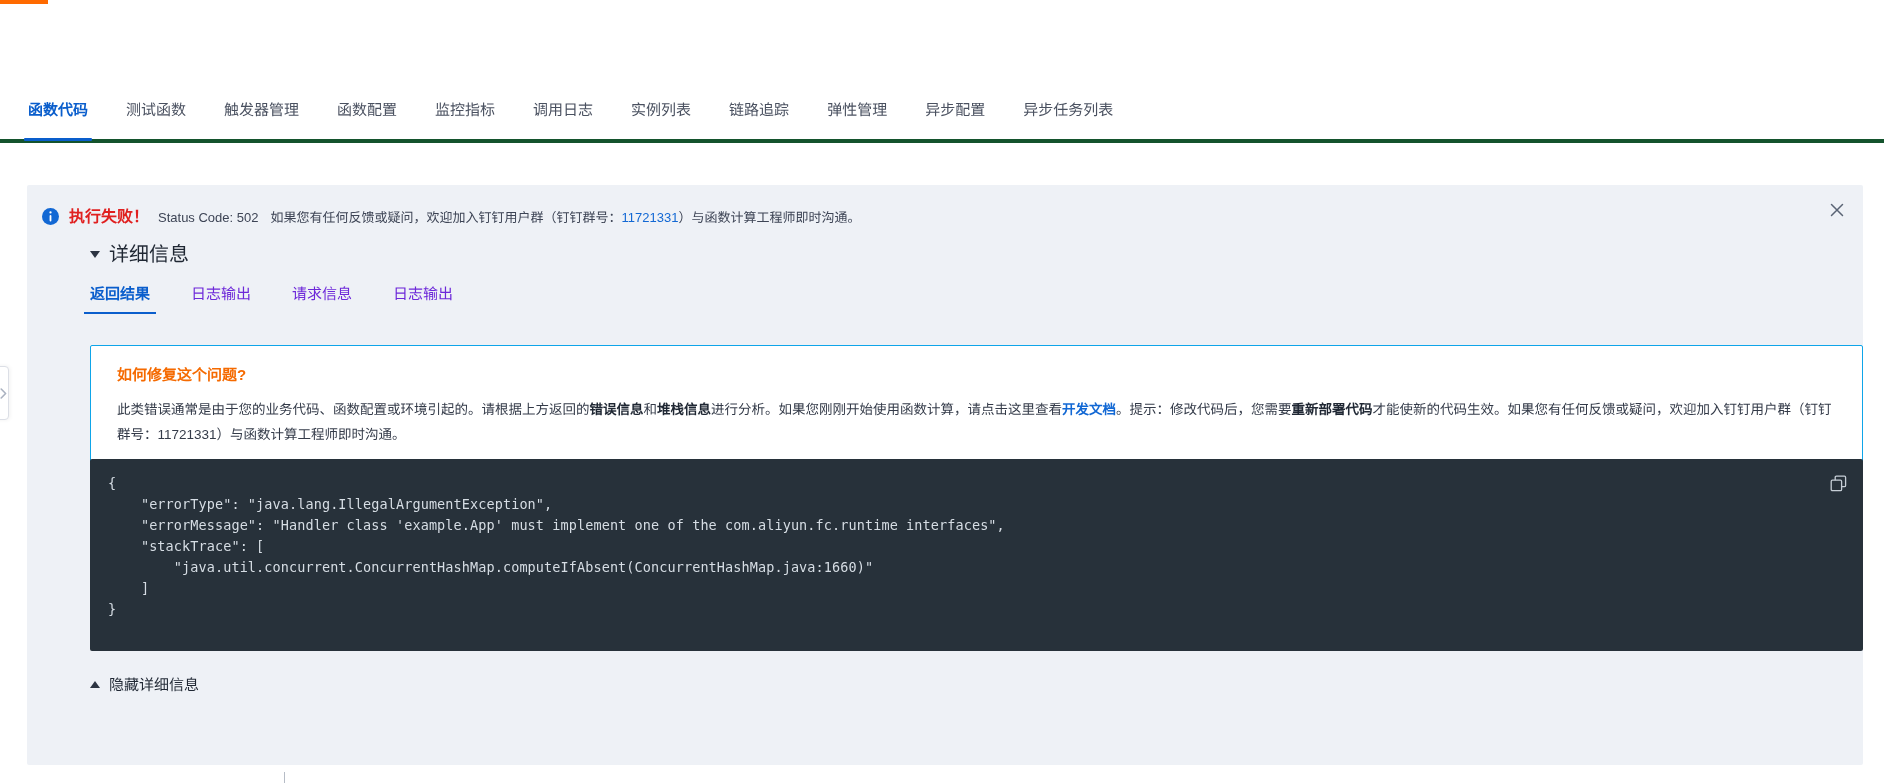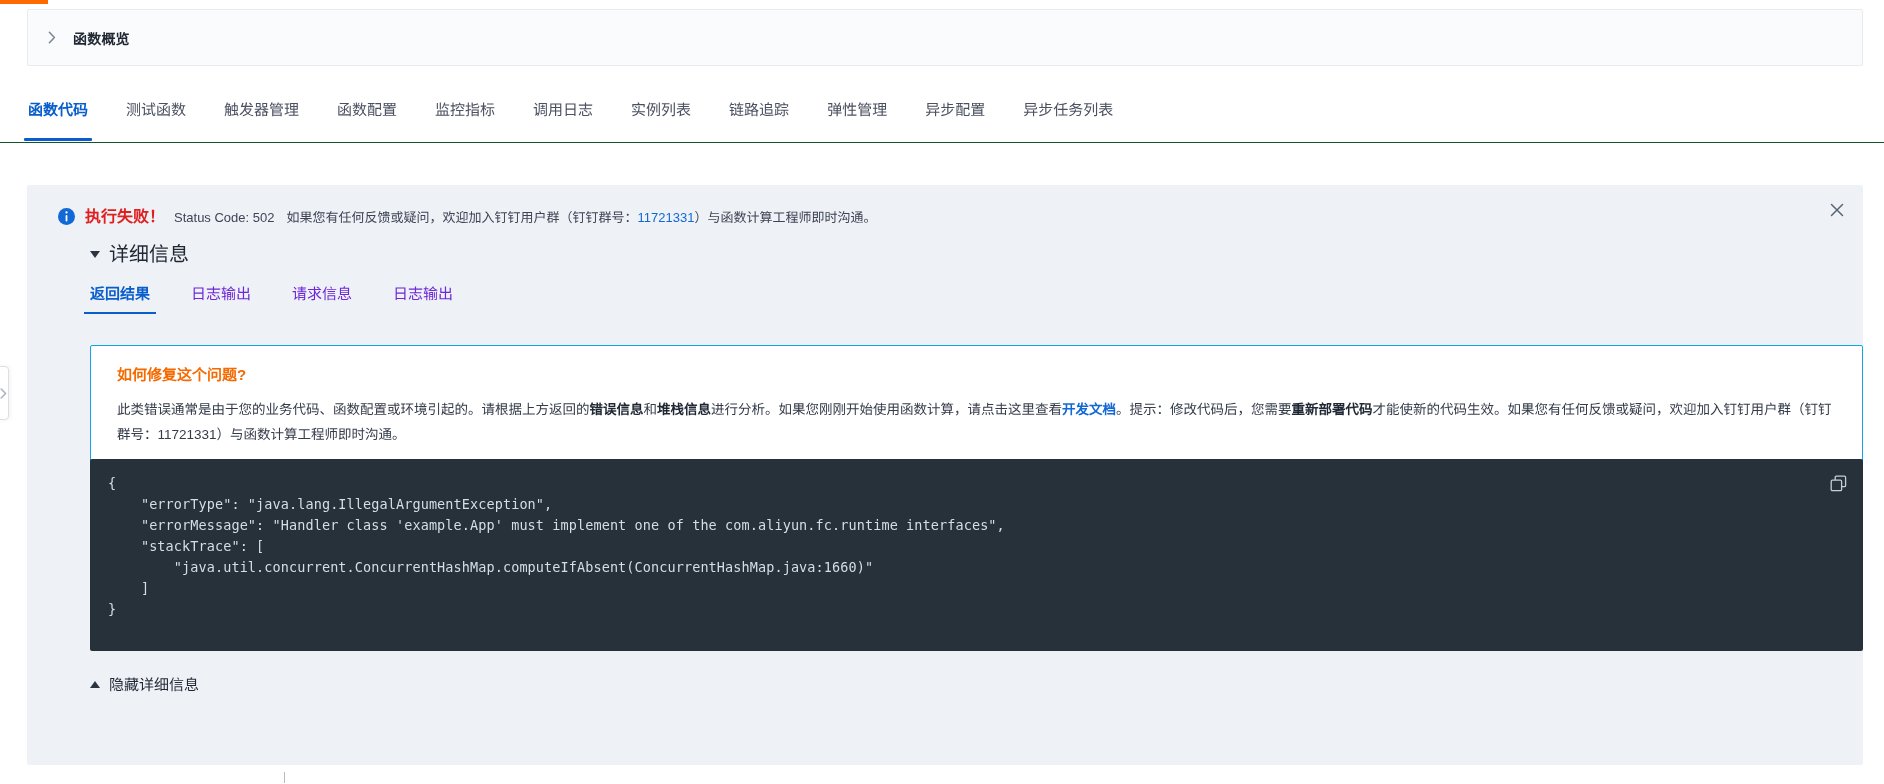--- a/index.html
+++ b/index.html
@@ -77,21 +77,21 @@
     letter-spacing: .2px;
   }
 
   
   .tabbar {
     position: absolute;
     left: 0;
     top: 96px;
     width: 1884px;
     height: 47px;
-    border-bottom: 1px solid #14532d;
+    border-bottom: 4px solid #14532d;
   }
   .tabbar-inner {
     display: flex;
     align-items: flex-start;
     height: 100%;
     padding-left: 28px;
   }
   .tab {
     position: relative;
     font-size: 15px;
@@ -135,21 +135,21 @@
     right: 15px;
     width: 22px; height: 22px;
     display: flex; align-items: center; justify-content: center;
     cursor: pointer;
     color: #5a6475;
   }
 
   .alert-head {
     display: flex;
     align-items: baseline;
-    padding: 18px 0 0 31px;
+    padding: 18px 0 0 15px;
   }
   .info-icon {
     flex: 0 0 auto;
     width: 17px; height: 17px;
     position: relative;
     top: 3px;
   }
   .alert-title {
     margin-left: 10px;
     font-size: 16px;
@@ -324,28 +324,20 @@
   <div class="top-strip"></div>
 
   <div class="sidebar-handle">
     <span>
       <svg width="7" height="11" viewBox="0 0 7 11" fill="none">
         <path d="M1.2 1 L5.6 5.5 L1.2 10" stroke="#aab2c0" stroke-width="1.6" stroke-linecap="round" stroke-linejoin="round"></path>
       </svg>
     </span>
   </div>
 
-  <div class="overview-panel">
-    <span class="overview-caret">
-      <svg width="8" height="13" viewBox="0 0 8 13" fill="none">
-        <path d="M1.4 1.2 L6.4 6.5 L1.4 11.8" stroke="#7d8492" stroke-width="1.5" stroke-linecap="round" stroke-linejoin="round"></path>
-      </svg>
-    </span>
-    <span class="overview-title">函数概览</span>
-  </div>
 
   <div class="tabbar">
     <div class="tabbar-inner">
       <div class="tab active">函数代码</div>
       <div class="tab">测试函数</div>
       <div class="tab">触发器管理</div>
       <div class="tab">函数配置</div>
       <div class="tab">监控指标</div>
       <div class="tab">调用日志</div>
       <div class="tab">实例列表</div>

